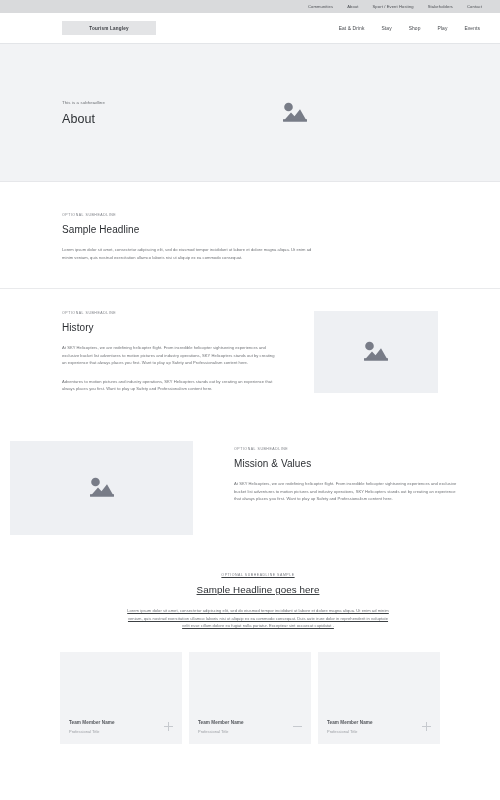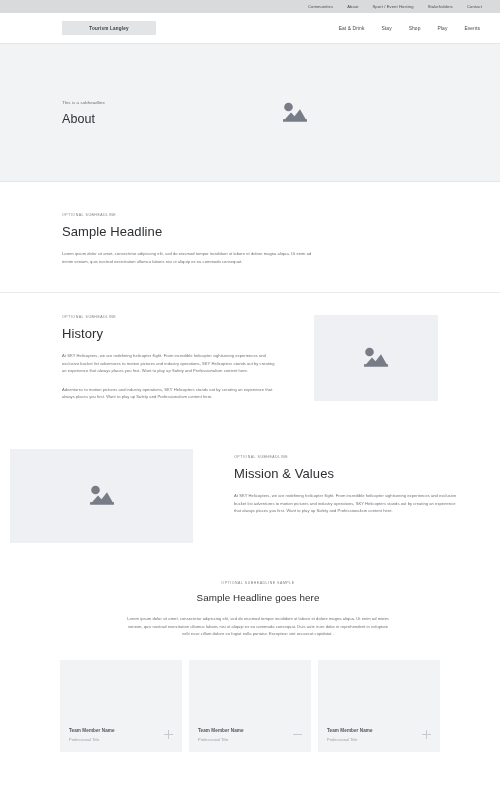--- a/index.html
+++ b/index.html
@@ -104,21 +104,21 @@
     background: #ffffff;
   }
   .eyebrow {
     font-size: 3.5px;
     letter-spacing: 0.55px;
     color: #7c7f85;
     text-transform: uppercase;
     margin-bottom: 7px;
   }
   .heading {
-    font-size: 13px;
+    font-size: 10px;
     font-weight: normal;
     color: #2c2f33;
     letter-spacing: 0.08px;
     margin-bottom: 11px;
   }
   .body-text {
     font-size: 4.1px;
     line-height: 1.85;
     color: #6e7175;
     letter-spacing: 0.04px;
@@ -160,20 +160,21 @@
     flex: 0 0 auto;
     min-height: 94px;
     margin-left: 10px;
   }
   .sec-mission .col-text { width: 226px; flex: 0 0 auto; padding-top: 6px; }
 
   
   .sec-center {
     padding: 16px 44px 22px 60px;
     text-align: center;
+    text-decoration: underline;
   }
   .sec-center .heading { font-size: 9.8px; margin-bottom: 12px; }
   .sec-center .body-text { max-width: 268px; margin: 0 auto; }
 
   
   .team {
     display: flex;
     gap: 7px;
     padding: 0 60px 0 60px;
   }

